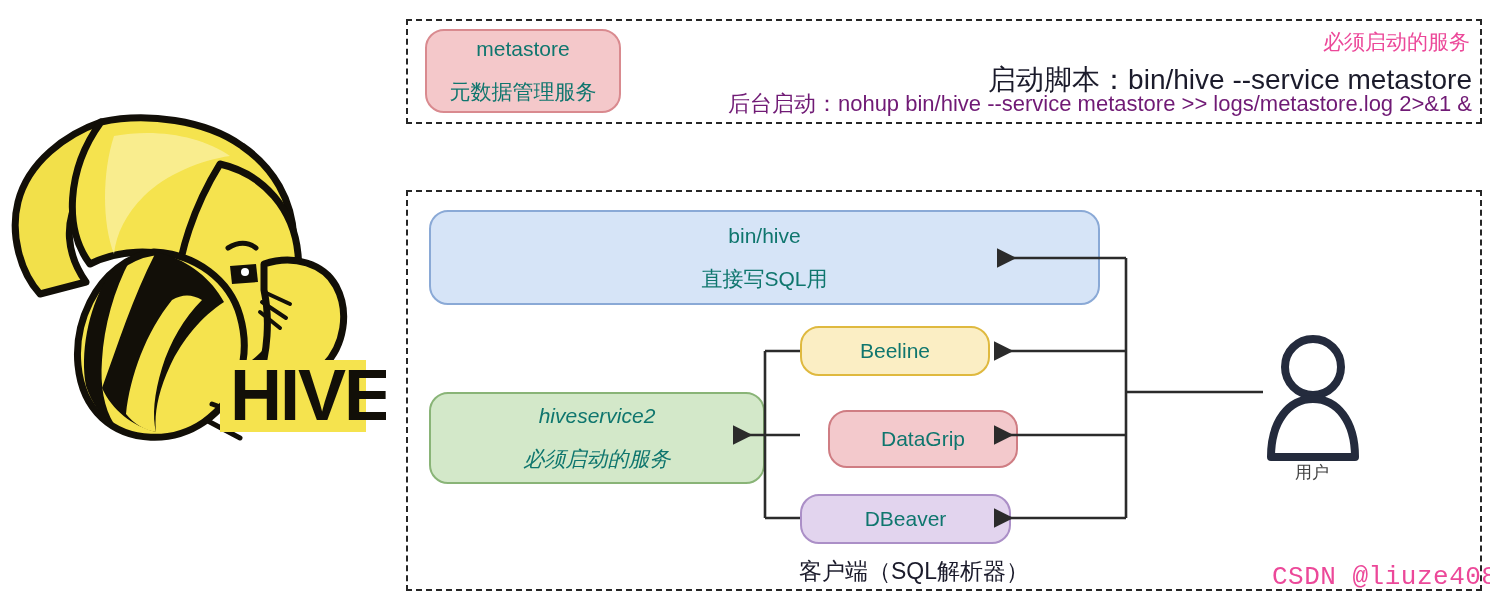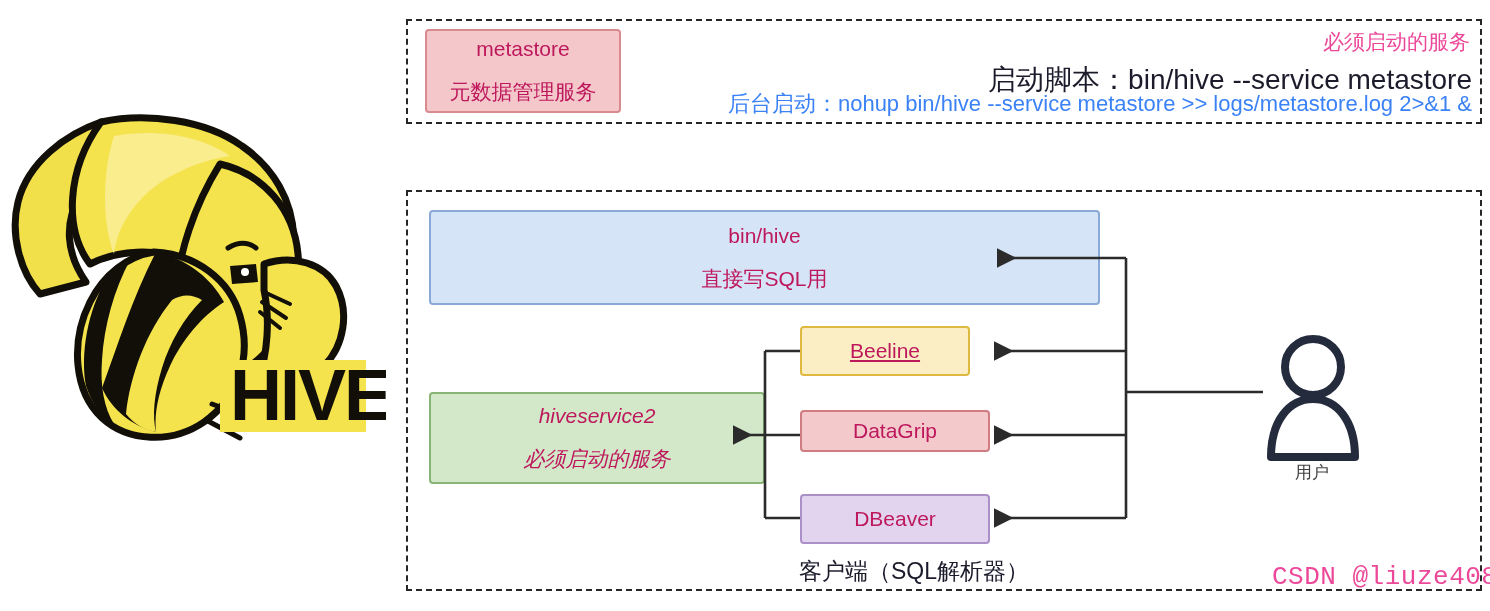--- a/index.html
+++ b/index.html
@@ -23,69 +23,69 @@
     box-sizing:border-box;
     background:transparent;
   }
   #metastore-panel{left:406px;top:19px;width:1076px;height:105px;}
   #client-panel{left:406px;top:190px;width:1076px;height:401px;}
 
   
   .node{
     position:absolute;
     box-sizing:border-box;
-    border-radius:4px;
+    border-radius:19px;
     display:flex;
     flex-direction:column;
     align-items:center;
     justify-content:center;
     line-height:1.28;
-    color:#be185d;
+    color:#0f766e;
     font-size:21px;
   }
   .node .l2{font-size:21px;margin-top:16px;}
 
   #node-metastore{
     left:425px;top:29px;width:196px;height:84px;
     background:#f4c8ca;border:2px solid #d98a8f;
   }
   #node-binhive{
     left:429px;top:210px;width:671px;height:95px;
     background:#d6e4f7;border:2px solid #8aa9d6;
   }
   #node-hiveservice2{
     left:429px;top:392px;width:336px;height:92px;
     background:#d3e8c9;border:2px solid #89b477;font-style:italic;
   }
   #node-beeline{
-    left:800px;top:326px;width:170px;height:50px;
-    background:#fbeec4;border:2px solid #dfb93f;text-decoration:underline;
+    left:800px;top:326px;width:190px;height:50px;
+    background:#fbeec4;border:2px solid #dfb93f;
   }
   #node-datagrip{
-    left:800px;top:410px;width:190px;height:42px;
+    left:828px;top:410px;width:190px;height:58px;
     background:#f3c9cc;border:2px solid #cf7d83;
   }
   #node-dbeaver{
-    left:800px;top:494px;width:190px;height:50px;
+    left:800px;top:494px;width:211px;height:50px;
     background:#e2d4ee;border:2px solid #ab8fc7;
   }
 
   
   .txt{position:absolute;white-space:nowrap;}
   #must-start-label{
     right:20px;top:28px;
     color:#ec4899;font-size:21px;
   }
   #start-script-line{
     right:18px;top:61px;
     color:#1b1b2b;font-size:28px;
   }
   #background-start-line{
     right:18px;top:89px;
-    color:#3b82f6;font-size:22px;
+    color:#701a75;font-size:22px;
   }
   #client-caption{
     left:0;right:0;top:556px;
     text-align:center;color:#1b1b2b;font-size:23px;
   }
   #client-caption span{display:inline-block;margin-left:338px;}
   #user-caption{
     left:1277px;top:461px;
     color:#404040;font-size:17px;text-align:center;
     width:70px;

